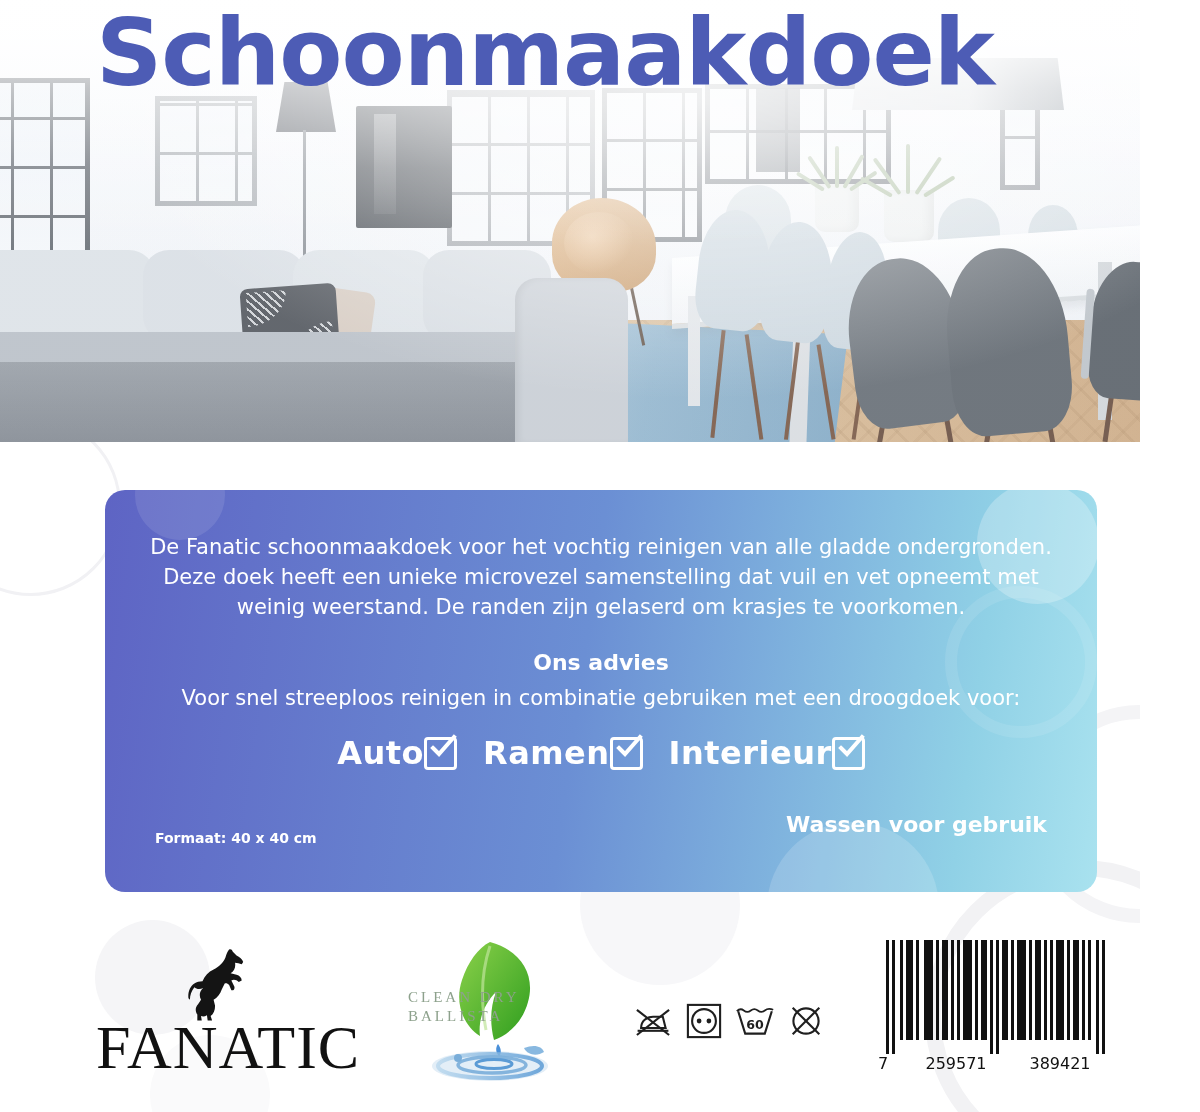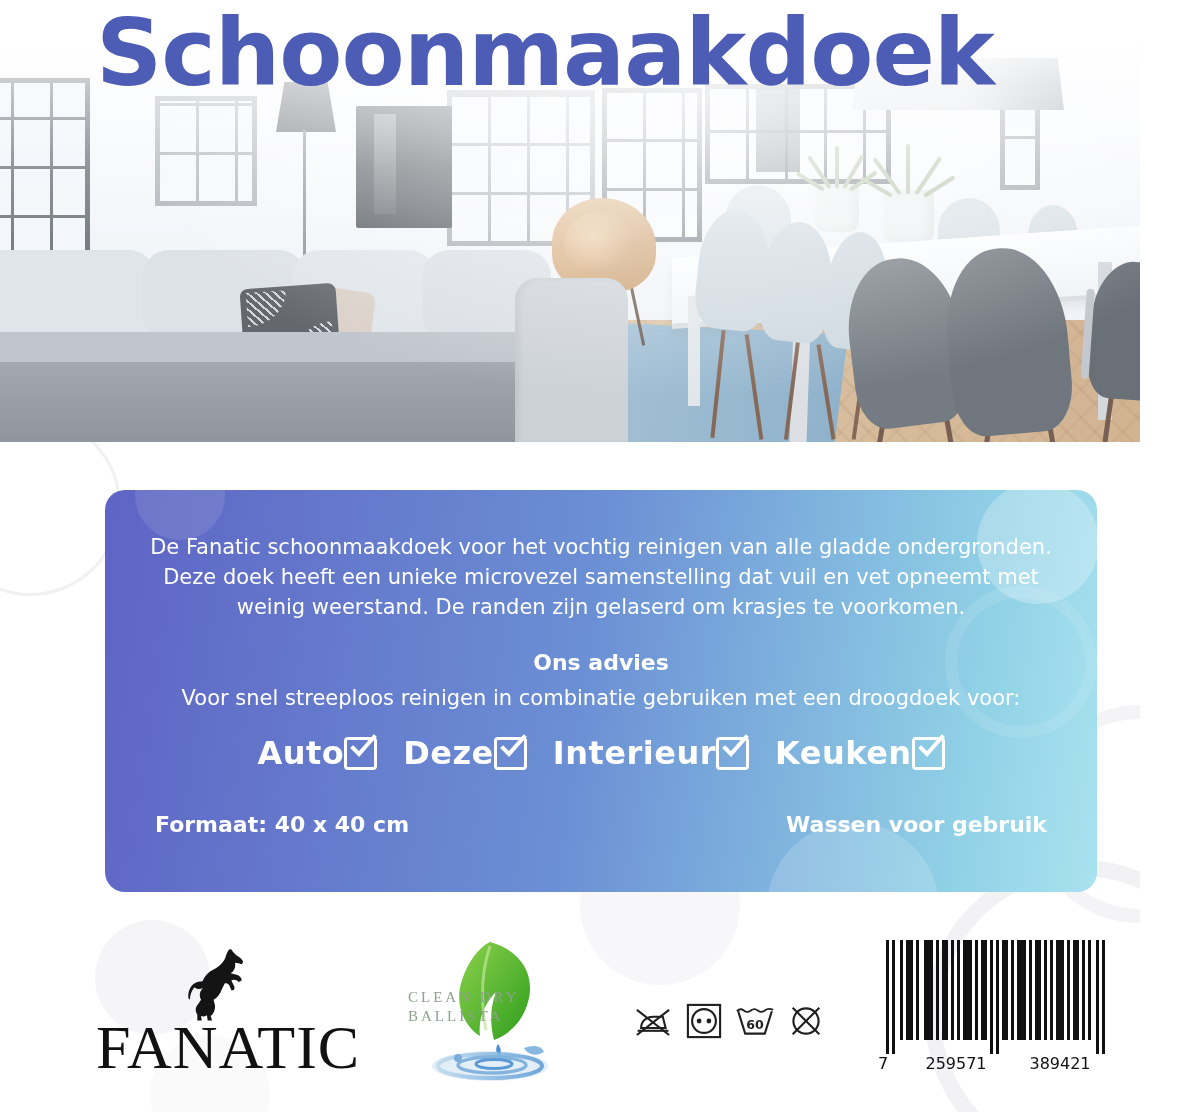--- a/index.html
+++ b/index.html
@@ -156,21 +156,21 @@
 
   .card-desc{position:absolute;left:26px;top:42px;width:940px;text-align:center;
     font-size:21px;line-height:30px;font-weight:500;}
   .advice-head{position:absolute;left:0;top:160px;width:100%;text-align:center;font-size:22px;font-weight:bold;}
   .advice-text{position:absolute;left:26px;top:190px;width:940px;text-align:center;font-size:21px;margin-top:6px;}
   .options{position:absolute;left:0;top:244px;width:100%;display:flex;justify-content:center;align-items:center;gap:26px;}
   .option{display:flex;align-items:center;}
   .option .lbl{font-size:32px;font-weight:bold;letter-spacing:.5px;}
   .checkbox{position:relative;width:27px;height:27px;border:3px solid #ffffff;border-radius:4px;}
   .checkbox svg{position:absolute;left:1px;top:-6px;overflow:visible;}
-  .card-bottom-left{position:absolute;left:50px;top:322px;font-size:22px;font-weight:bold;}
+  .card-bottom-left{position:absolute;left:50px;top:340px;font-size:14px;font-weight:bold;}
   .card-bottom-right{position:absolute;right:50px;top:322px;font-size:22px;font-weight:bold;}
 
   
   .fanatic{position:absolute;left:96px;top:946px;width:240px;height:130px;}
   .fanatic svg.horse{position:absolute;left:88px;top:2px;width:74px;height:74px;}
   .fanatic .word{position:absolute;left:0;top:66px;width:240px;text-align:center;
     font-family:"Liberation Serif","DejaVu Serif",serif;font-size:62px;letter-spacing:1px;color:#111;}
 
   .ecologo{position:absolute;left:406px;top:936px;width:168px;height:160px;}
   .ecologo svg{position:absolute;left:0;top:0;}
@@ -298,37 +298,29 @@
     <div class="options">
       <div class="option">
         <span class="lbl">Auto</span>
         <span class="checkbox">
           <svg width="28" height="26" viewBox="0 0 28 26">
               <polyline points="5,14 11,20 26,3" fill="none" stroke="#ffffff" stroke-width="4" stroke-linecap="square"></polyline>
             </svg>
         </span>
       </div>
       <div class="option">
-        <span class="lbl">Deze</span>
+        <span class="lbl">Ramen</span>
         <span class="checkbox">
           <svg width="28" height="26" viewBox="0 0 28 26">
               <polyline points="5,14 11,20 26,3" fill="none" stroke="#ffffff" stroke-width="4" stroke-linecap="square"></polyline>
             </svg>
         </span>
       </div>
       <div class="option">
         <span class="lbl">Interieur</span>
-        <span class="checkbox">
-          <svg width="28" height="26" viewBox="0 0 28 26">
-              <polyline points="5,14 11,20 26,3" fill="none" stroke="#ffffff" stroke-width="4" stroke-linecap="square"></polyline>
-            </svg>
-        </span>
-      </div>
-      <div class="option">
-        <span class="lbl">Keuken</span>
         <span class="checkbox">
           <svg width="28" height="26" viewBox="0 0 28 26">
               <polyline points="5,14 11,20 26,3" fill="none" stroke="#ffffff" stroke-width="4" stroke-linecap="square"></polyline>
             </svg>
         </span>
       </div>
     </div>
 
     <div class="card-bottom-left">Formaat: 40 x 40 cm</div>
     <div class="card-bottom-right">Wassen voor gebruik</div>

